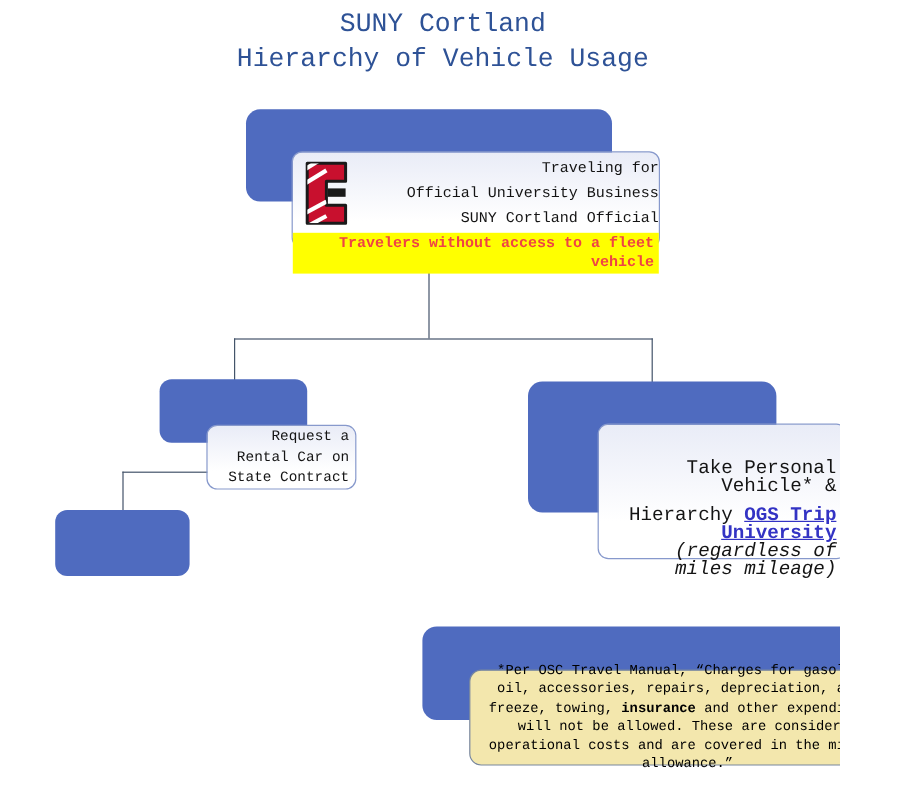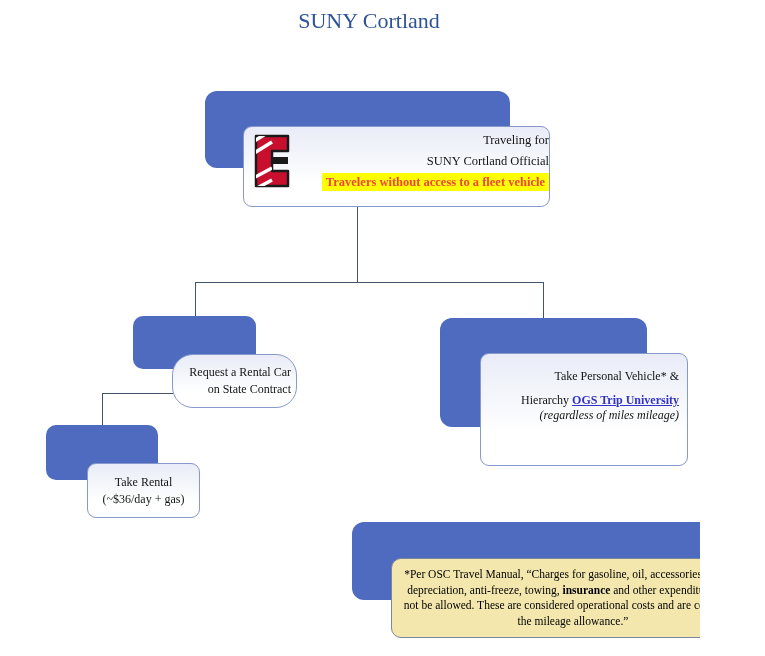--- a/index.html
+++ b/index.html
@@ -1,18 +1,18 @@
 <!DOCTYPE html>
 <html style="--accent: #4f6bbf; --title: #2e5296; --link: #3333c4; --line: #44546a; --highlight: #ffff00; --note-bg: #f3e7ad; --note-border: #78879e; --box-border: #8799cc; --box-tint: #e9ecf7;"><head>
 <meta charset="utf-8">
 <style>
   html,body{margin:0;padding:0;background:#fff;}
   .canvas{
     position:relative;width:700px;height:656px;background:#ffffff;
-    font-family:Liberation Serif, serif;color:#141414;
+    font-family:Liberation Mono, monospace;color:#141414;
     overflow:hidden;
   }
   .title{
     position:absolute;top:6px;left:0;width:738px;text-align:center;
     color:var(--title);font-size:22px;line-height:29px;font-weight:400;
   }
   .blue-rect{position:absolute;background:var(--accent);border-radius:12px;}
   .white-box{
     position:absolute;
     background:linear-gradient(180deg,var(--box-tint) 0%,#ffffff 72%);
@@ -23,43 +23,44 @@
   
   .root-box{padding-top:3px;}
   .root-line{font-size:12.5px;line-height:21px;}
   .root-highlight{
     display:inline-block;background:var(--highlight);font-weight:bold;
     font-size:12.5px;line-height:16px;padding:1px 4px;margin-top:1px;color:#ef4444;
   }
   .root-logo{position:absolute;left:6px;top:5px;}
   
   .center-col{display:flex;flex-direction:column;justify-content:center;align-items:center;}
-  .rental-box{font-size:12px;line-height:17px;padding:2px 5px;border-radius:21px;}
+  .rental-box{font-size:12px;line-height:17px;padding:2px 5px;}
   .takerental-box{font-size:12px;line-height:17px;padding:2px 4px;}
   
-  .personal-box{font-size:12px;line-height:15px;padding:15px 8px 0 8px;}
+  .personal-box{font-size:16px;line-height:15px;padding:29px 8px 0 8px;margin-left:18px;}
   .personal-line1{margin-bottom:9px;}
   .personal-link{color:var(--link);font-weight:bold;text-decoration:underline;cursor:pointer;}
   .personal-italic{font-style:italic;}
   
   .note-box{
     position:absolute;background:var(--note-bg);
     border:1.5px solid var(--note-border);border-radius:10px;text-align:center;
     box-sizing:border-box;display:flex;align-items:center;justify-content:center;
   }
   .note-text{font-size:11.5px;line-height:15.5px;padding:0 9px;color:#000;}
   .note-bold{font-weight:bold;}
 </style>
 </head>
 <body>
 
 <div class="canvas">
 
   <div class="title">
     <div>SUNY Cortland</div>
+    <div>Hierarchy of Vehicle Usage</div>
   </div>
 
   <div class="line" style="left:357px;top:207px;width:1px;height:75px;"></div>
   <div class="line" style="left:195px;top:282px;width:349px;height:1px;"></div>
   <div class="line" style="left:195px;top:282px;width:1px;height:35px;"></div>
   <div class="line" style="left:543px;top:282px;width:1px;height:37px;"></div>
   <div class="line" style="left:102px;top:393px;width:71px;height:1px;"></div>
   <div class="line" style="left:102px;top:393px;width:1px;height:33px;"></div>
 
   <div class="blue-rect" style="left:205px;top:91px;width:305px;height:77px;"></div>
@@ -75,34 +76,31 @@
         <g clip-path="url(#cclip)" stroke="#ffffff" stroke-width="3.5">
           <line x1="-4" y1="14" x2="22" y2="-2"></line>
           <line x1="-4" y1="26" x2="22" y2="10"></line>
           <line x1="-4" y1="50" x2="22" y2="36"></line>
           <line x1="-4" y1="62" x2="22" y2="48"></line>
         </g>
         <rect x="23" y="25" width="15" height="7" fill="#1a1a1a"></rect>
       </svg>
     </span>
     <div class="root-line">Traveling for</div>
+    <div class="root-line">Official University Business</div>
     <div class="root-line">SUNY Cortland Official</div>
     <span class="root-highlight">Travelers without access to a fleet vehicle</span>
   </div>
 
   <div class="blue-rect" style="left:133px;top:316px;width:123px;height:53px;border-radius:10px;"></div>
   <div class="white-box center-col rental-box" style="left:172px;top:354px;width:125px;height:54px;">
     <div>Request a Rental Car on State Contract</div>
   </div>
 
   <div class="blue-rect" style="left:46px;top:425px;width:112px;height:55px;border-radius:10px;"></div>
-  <div class="white-box center-col takerental-box" style="left:87px;top:463px;width:113px;height:55px;">
-    <div>Take Rental</div>
-    <div>(~$36/day + gas)</div>
-  </div>
 
   <div class="blue-rect" style="left:440px;top:318px;width:207px;height:109px;"></div>
   <div class="white-box personal-box" style="left:480px;top:353px;width:208px;height:113px;">
     <div class="personal-line1">Take Personal Vehicle* &amp;</div>
     <div><span>Hierarchy </span><a class="personal-link">OGS Trip University</a></div>
     <div class="personal-italic">(regardless of miles mileage)</div>
   </div>
 
   <div class="blue-rect" style="left:352px;top:522px;width:361px;height:78px;"></div>
   <div class="note-box" style="left:391px;top:558px;width:364px;height:80px;">

